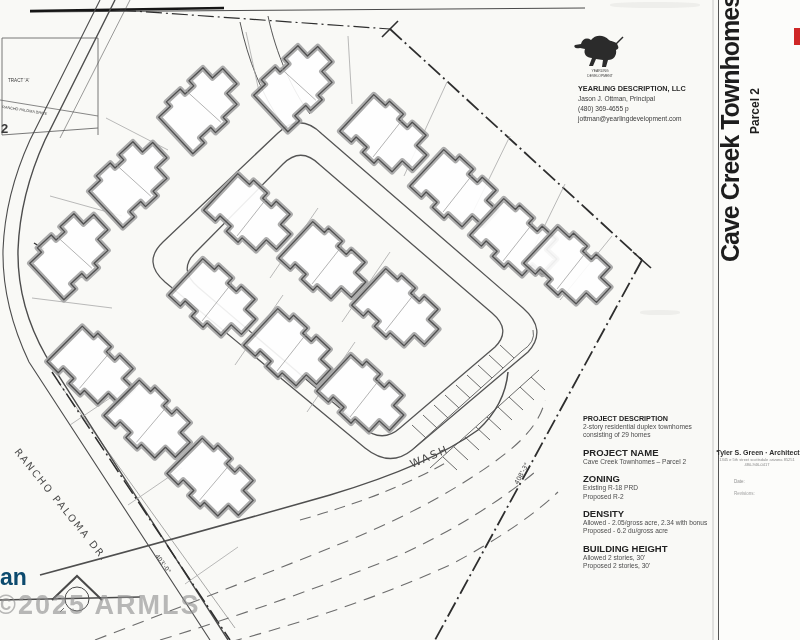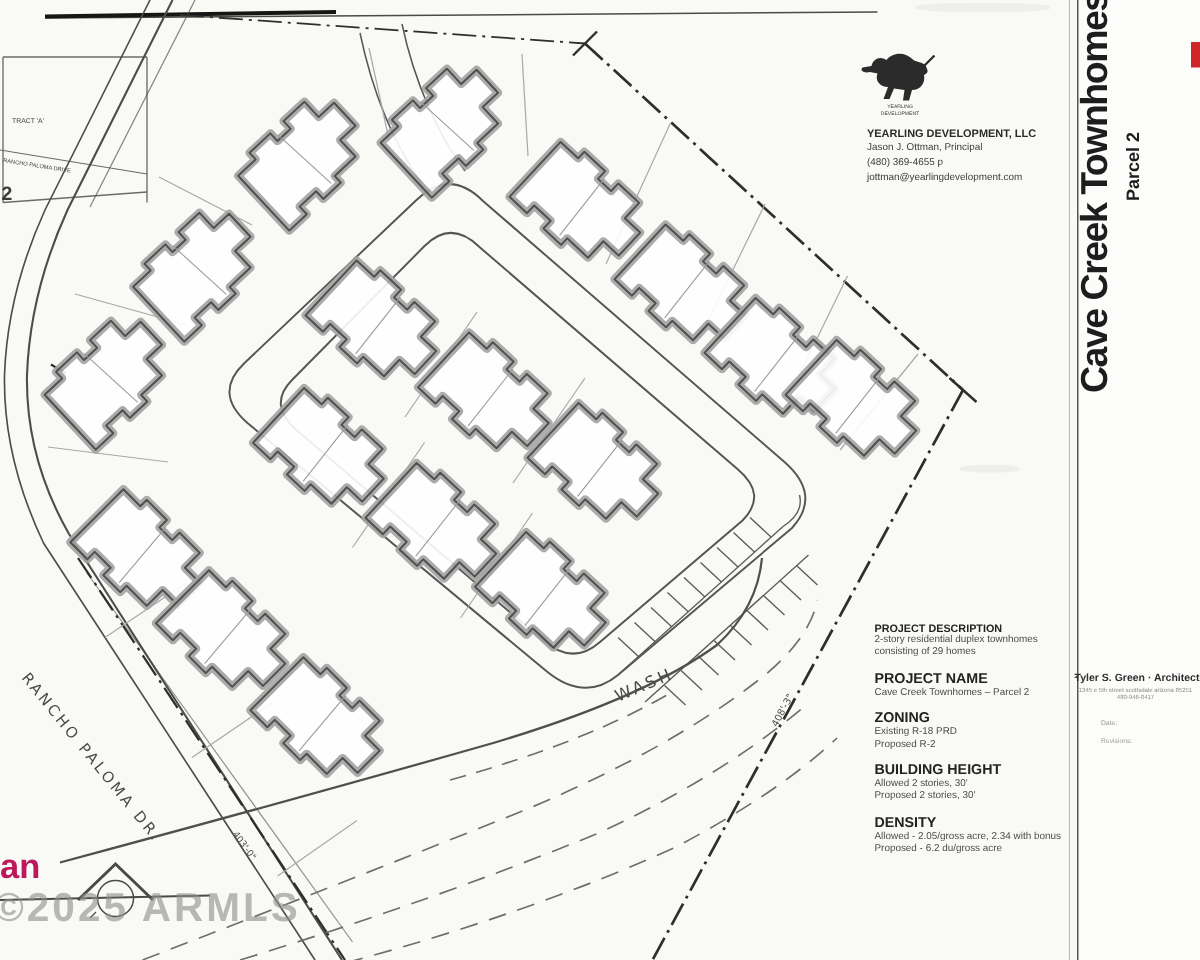--- a/index.html
+++ b/index.html
@@ -29,21 +29,21 @@
   .pi-h.sm{font-size:7.2px;line-height:9px;}
   .pi-l{font-size:6.6px;color:#4c4c4c;line-height:8.4px;}
 
   
   .arch-name{left:716px;top:449px;width:84px;font-size:7px;font-weight:bold;color:#2e2e2e;text-align:center;}
   .arch-addr{left:714px;top:458px;width:86px;font-size:4px;color:#8a8a8a;text-align:center;line-height:4.6px;}
   .arch-date{left:734px;top:479px;width:60px;font-size:4.5px;color:#909090;}
   .arch-rev{left:734px;top:491px;width:60px;font-size:4.5px;color:#a0a0a0;}
 
   
-  .an{left:0;top:564px;font-size:23px;font-weight:800;color:#be185d;}
+  .an{left:0;top:564px;font-size:23px;font-weight:800;color:#0c4a6e;}
   .wm{left:-4px;top:590px;font-size:27px;font-weight:bold;color:#8f8f8f;opacity:.62;letter-spacing:2px;}
 
   .smudge{background:#777;opacity:.08;border-radius:40%;}
 </style>
 </head>
 <body>
 
 <div class="page">
 
   <svg class="abs" style="left:0;top:0" width="800" height="640" viewBox="0 0 800 640">
@@ -212,21 +212,21 @@
       <rect x="748" y="469" width="3" height="2" fill="#f9f9f6"></rect>
     </g>
   </svg>
 
   <div class="abs strip"></div>
   <div class="abs vt1">Cave Creek Townhomes</div>
   <div class="abs vt2">Parcel 2</div>
   <div class="abs redmark"></div>
 
   <div class="abs dev">
-    <div class="c">YEARLING DEVELOPMENT, LLC</div>
+    <div class="c">YEARLING DESCRIPTION, LLC</div>
     <div class="l">Jason J. Ottman, Principal</div>
     <div class="l">(480) 369-4655  p</div>
     <div class="l">jottman@yearlingdevelopment.com</div>
   </div>
 
   <div class="abs pinfo">
     <div>
       <div class="pi-h sm">PROJECT DESCRIPTION</div>
       <div class="pi-l">2-story residential duplex townhomes</div>
       <div class="pi-l">consisting of 29 homes</div>
@@ -234,28 +234,28 @@
     <div>
       <div class="pi-h">PROJECT NAME</div>
       <div class="pi-l">Cave Creek Townhomes – Parcel 2</div>
     </div>
     <div>
       <div class="pi-h">ZONING</div>
       <div class="pi-l">Existing  R-18 PRD</div>
       <div class="pi-l">Proposed  R-2</div>
     </div>
     <div>
+      <div class="pi-h">DENSITY</div>
+      <div class="pi-l">Allowed - 2.05/gross acre, 2.34 with bonus</div>
+      <div class="pi-l">Proposed - 6.2 du/gross acre</div>
+    </div>
+    <div>
       <div class="pi-h">BUILDING HEIGHT</div>
       <div class="pi-l">Allowed  2 stories, 30'</div>
       <div class="pi-l">Proposed  2 stories, 30'</div>
-    </div>
-    <div>
-      <div class="pi-h">DENSITY</div>
-      <div class="pi-l">Allowed - 2.05/gross acre, 2.34 with bonus</div>
-      <div class="pi-l">Proposed - 6.2 du/gross acre</div>
     </div>
   </div>
 
   <div class="abs arch-name">Tyler S. Green  ·  Architect</div>
   <div class="abs arch-addr">
     <span>1345 e 5th street  scottsdale  arizona 85251</span><br>
     <span>480-946-0417</span>
   </div>
   <div class="abs arch-date">Date:</div>
   <div class="abs arch-rev">Revisions:</div>

